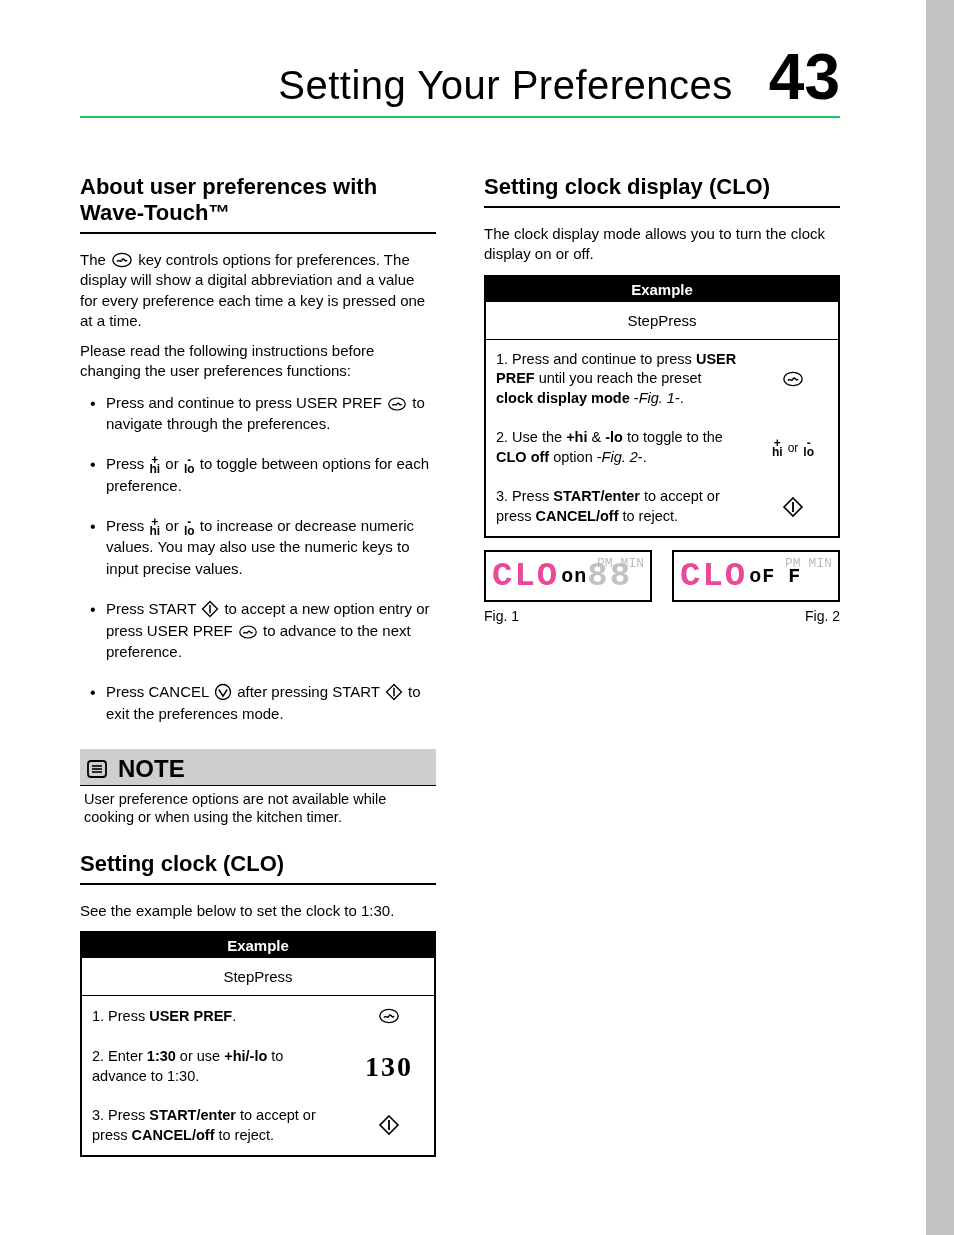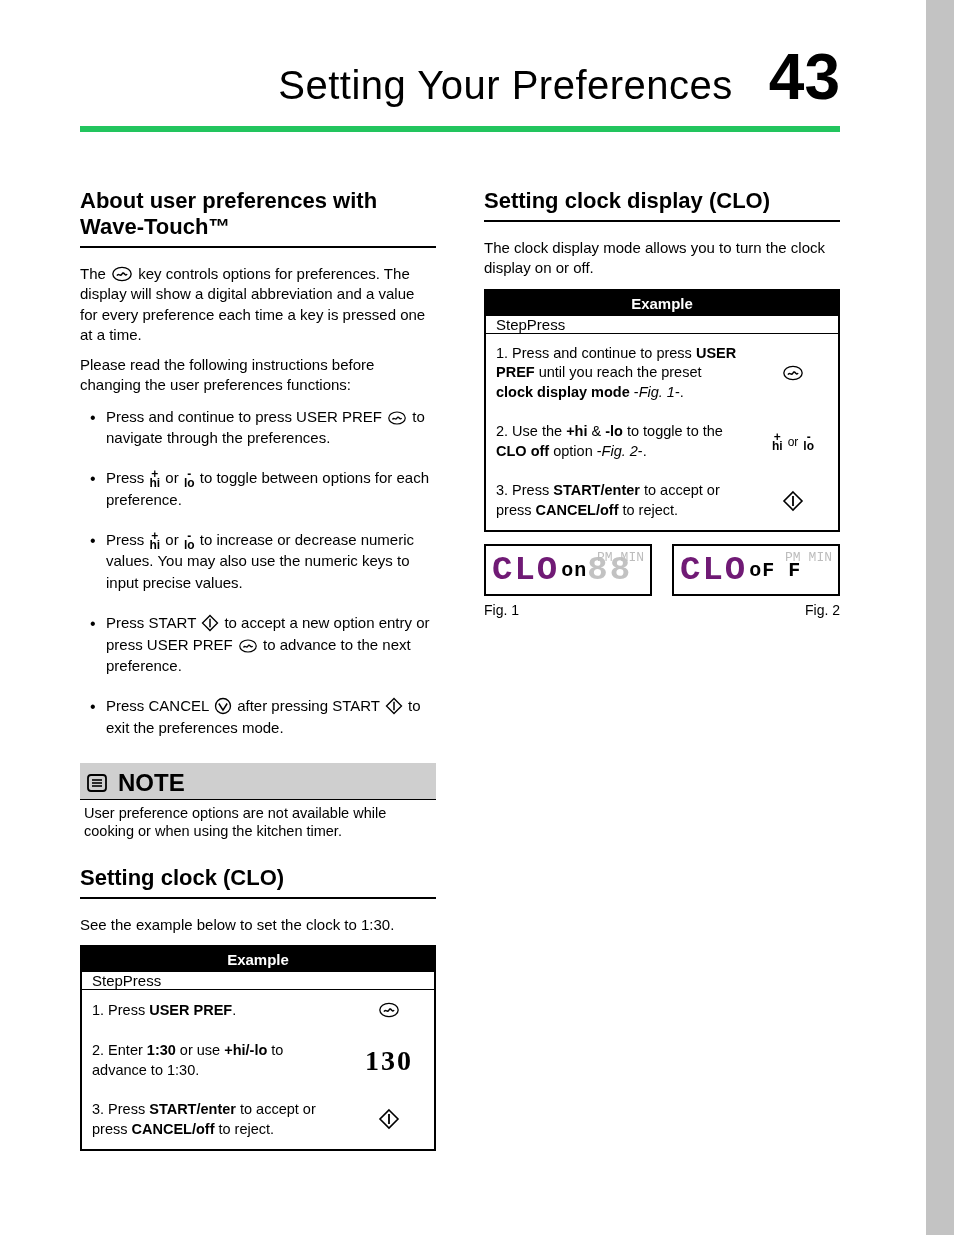--- a/index.html
+++ b/index.html
@@ -16,26 +16,26 @@
     right:0; top:0;
     width:28px; height:1235px;
     background:#c3c3c3;
   }
   .page {
     padding:40px 80px 40px 80px;
     box-sizing:border-box;
     width:920px;
   }
   .page-head {
-    border-bottom:6px solid #22c55e;
+    border-bottom:2px solid #22c55e;
     display:flex;
     justify-content:flex-end;
     align-items:baseline;
     gap:36px;
-    padding-bottom:12px;
+    padding-bottom:2px;
     margin-bottom:36px;
   }
   .page-head .title { font-size:40px; font-weight:400; letter-spacing:0.5px;}
   .page-head .num { font-size:64px; font-weight:700; }
   .cols { display:flex; gap:48px; }
   .col { flex:1 1 0; min-width:0; }
   .sec-title {
     font-size:22px;
     font-weight:700;
     border-bottom:2px solid #000;
@@ -86,22 +86,22 @@
     line-height:1.3;
   }
 
   
   .ex { border:2px solid #000; }
   .ex-head {
     background:#000; color:#fff; font-weight:700;
     text-align:center; font-size:15px; padding:4px 0;
   }
   .ex-cols {
-    display:flex; justify-content:flex-start;
-    padding:0 10px; font-size:15px;
+    display:flex; justify-content:center;
+    padding:10px 10px; font-size:15px;
     border-bottom:1px solid #000;
   }
   .ex-row {
     display:flex; justify-content:space-between; gap:16px;
     padding:10px 10px;
     font-size:14.5px; line-height:1.35;
     align-items:center;
   }
   .ex-row:not(:last-child){ border-bottom:0; }
   .ex-step { flex:1; padding-right:4px;}
@@ -119,21 +119,21 @@
   .lcd {
     border:2px solid #000;
     height:48px;
     display:flex; align-items:center;
     padding:0 6px;
     font-family:"Courier New", monospace;
     position:relative;
   }
   .lcd .big {
     font-size:34px; font-weight:700; letter-spacing:2px;
-    color:#701a75;
+    color:#ec4899;
   }
   .lcd .ghost { color:#c2c2c2; }
   .lcd .sm {
     font-size:20px; font-weight:700; letter-spacing:1px;
     margin-left:2px;
   }
   .lcd .tiny {
     position:absolute; right:6px; top:4px;
     font-size:13px; color:#bdbdbd; display:flex; gap:8px;
   }

